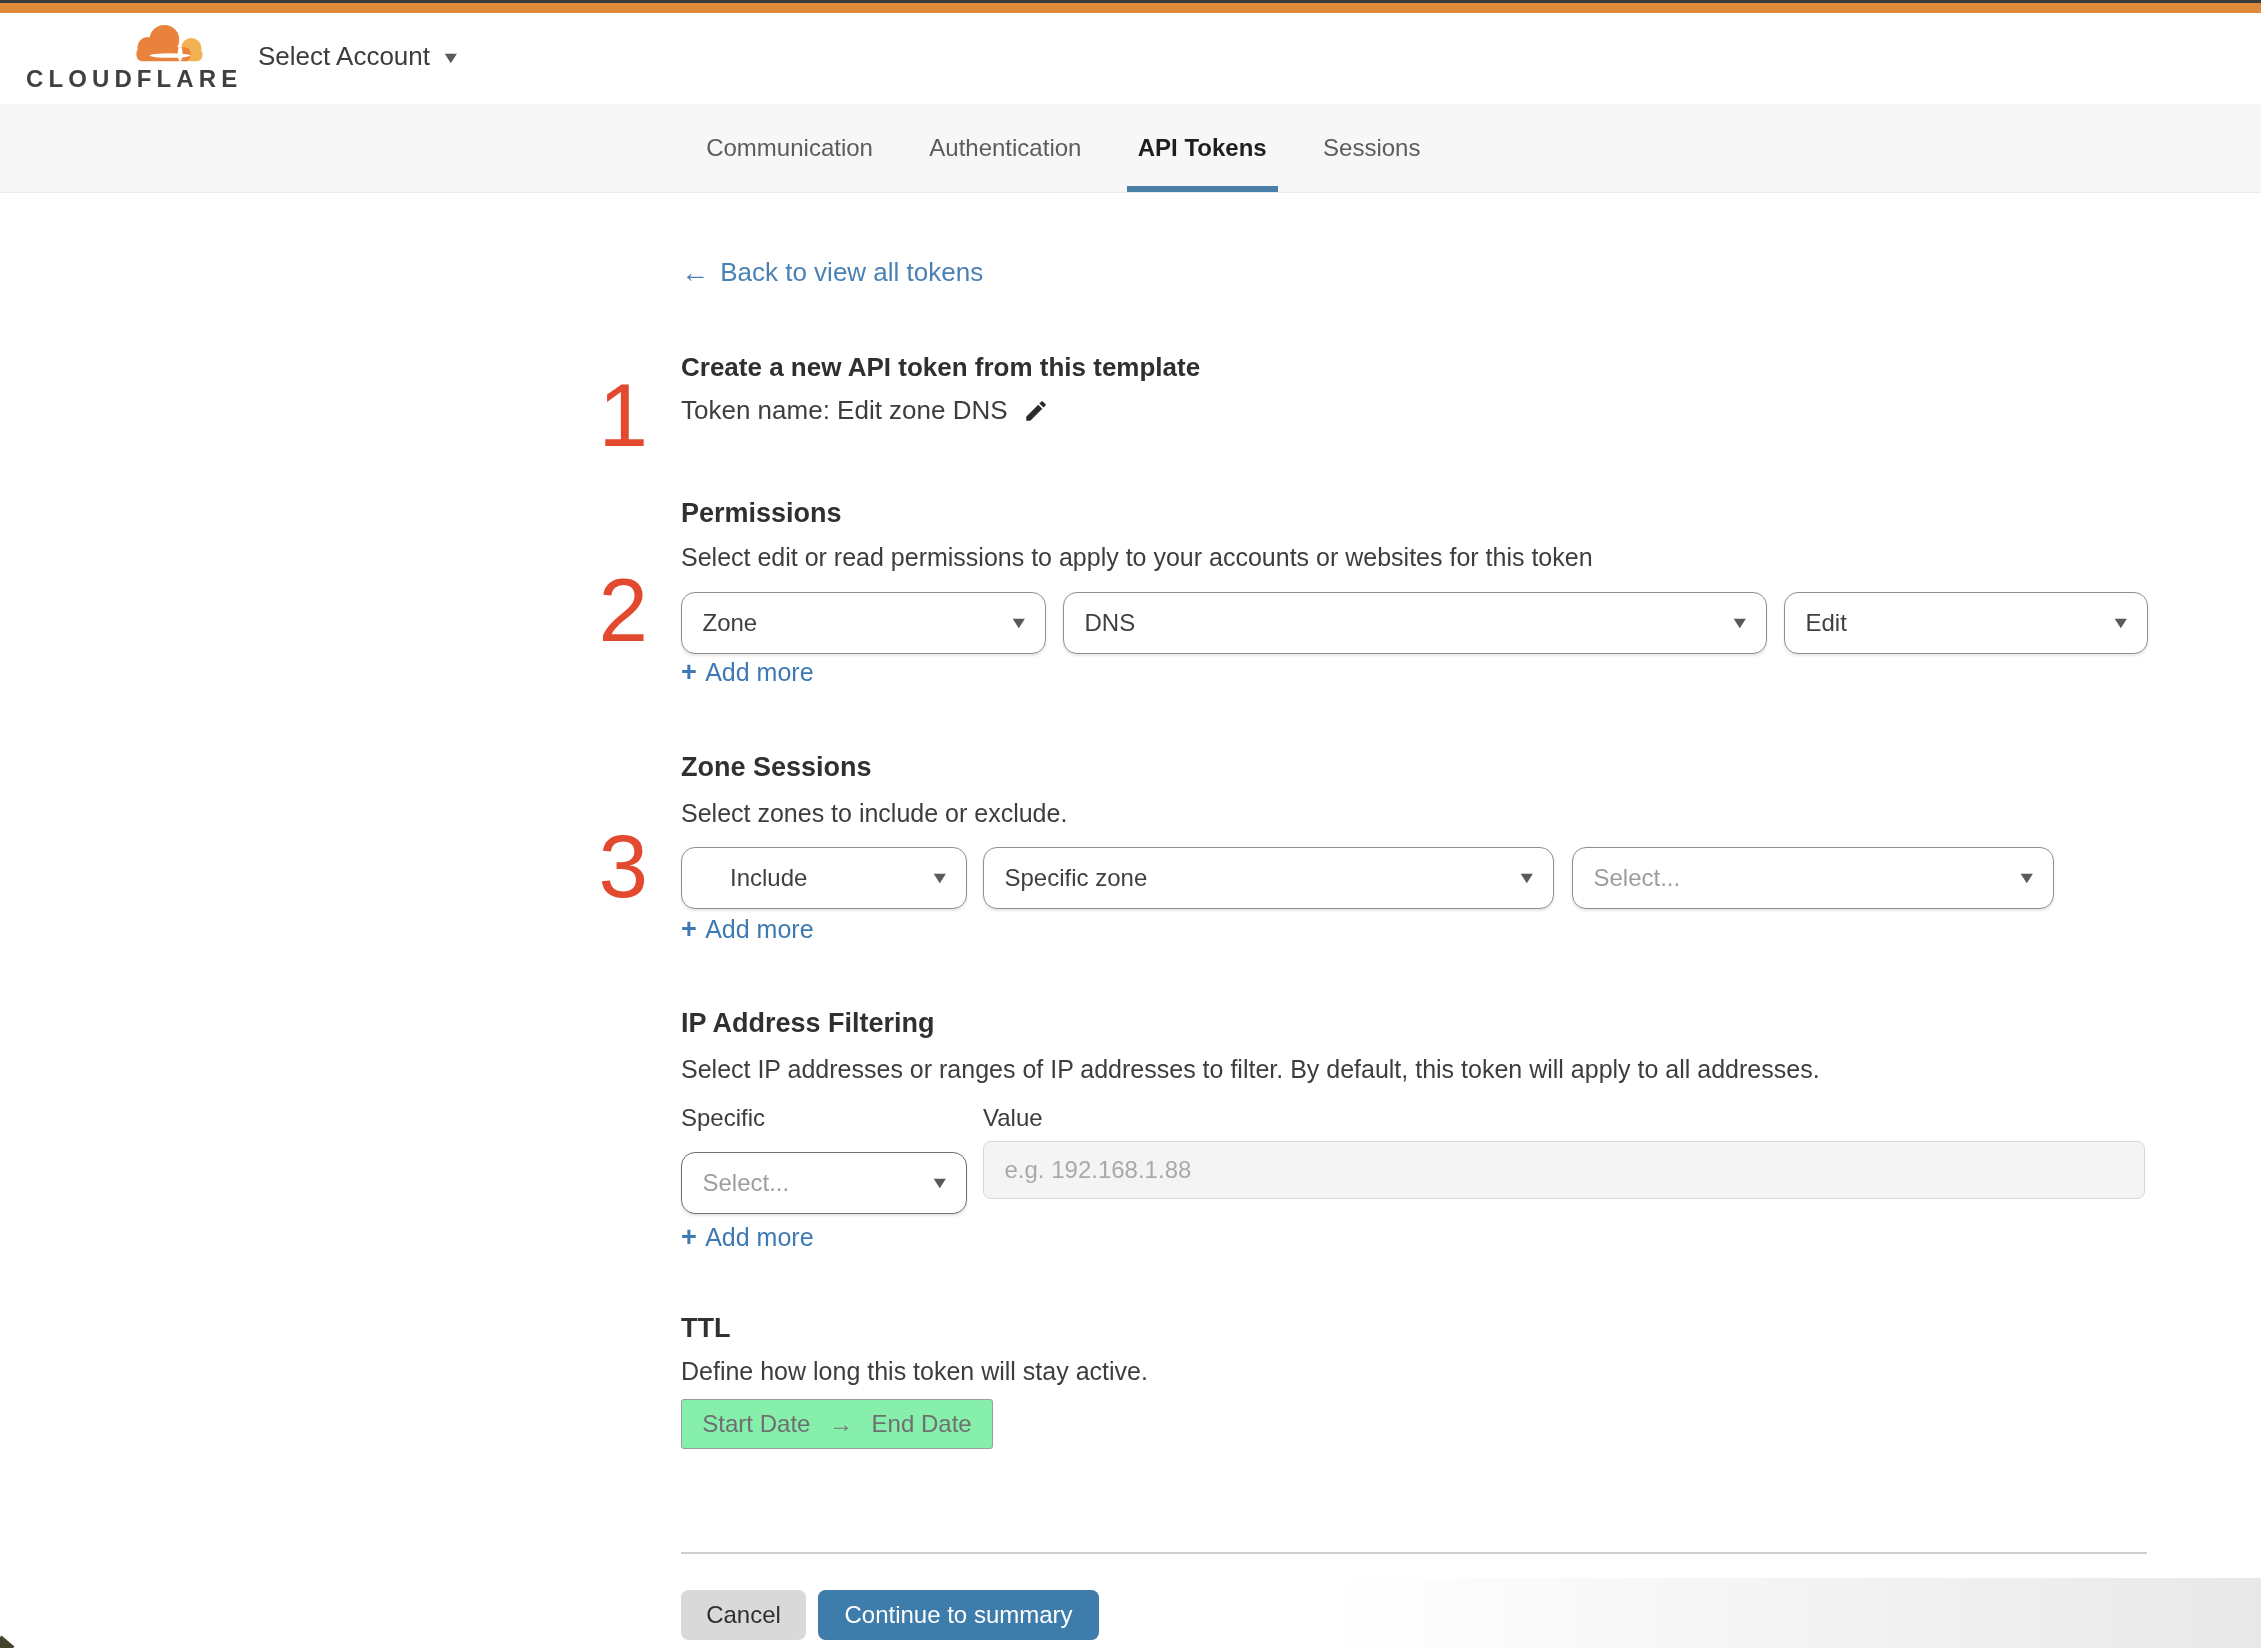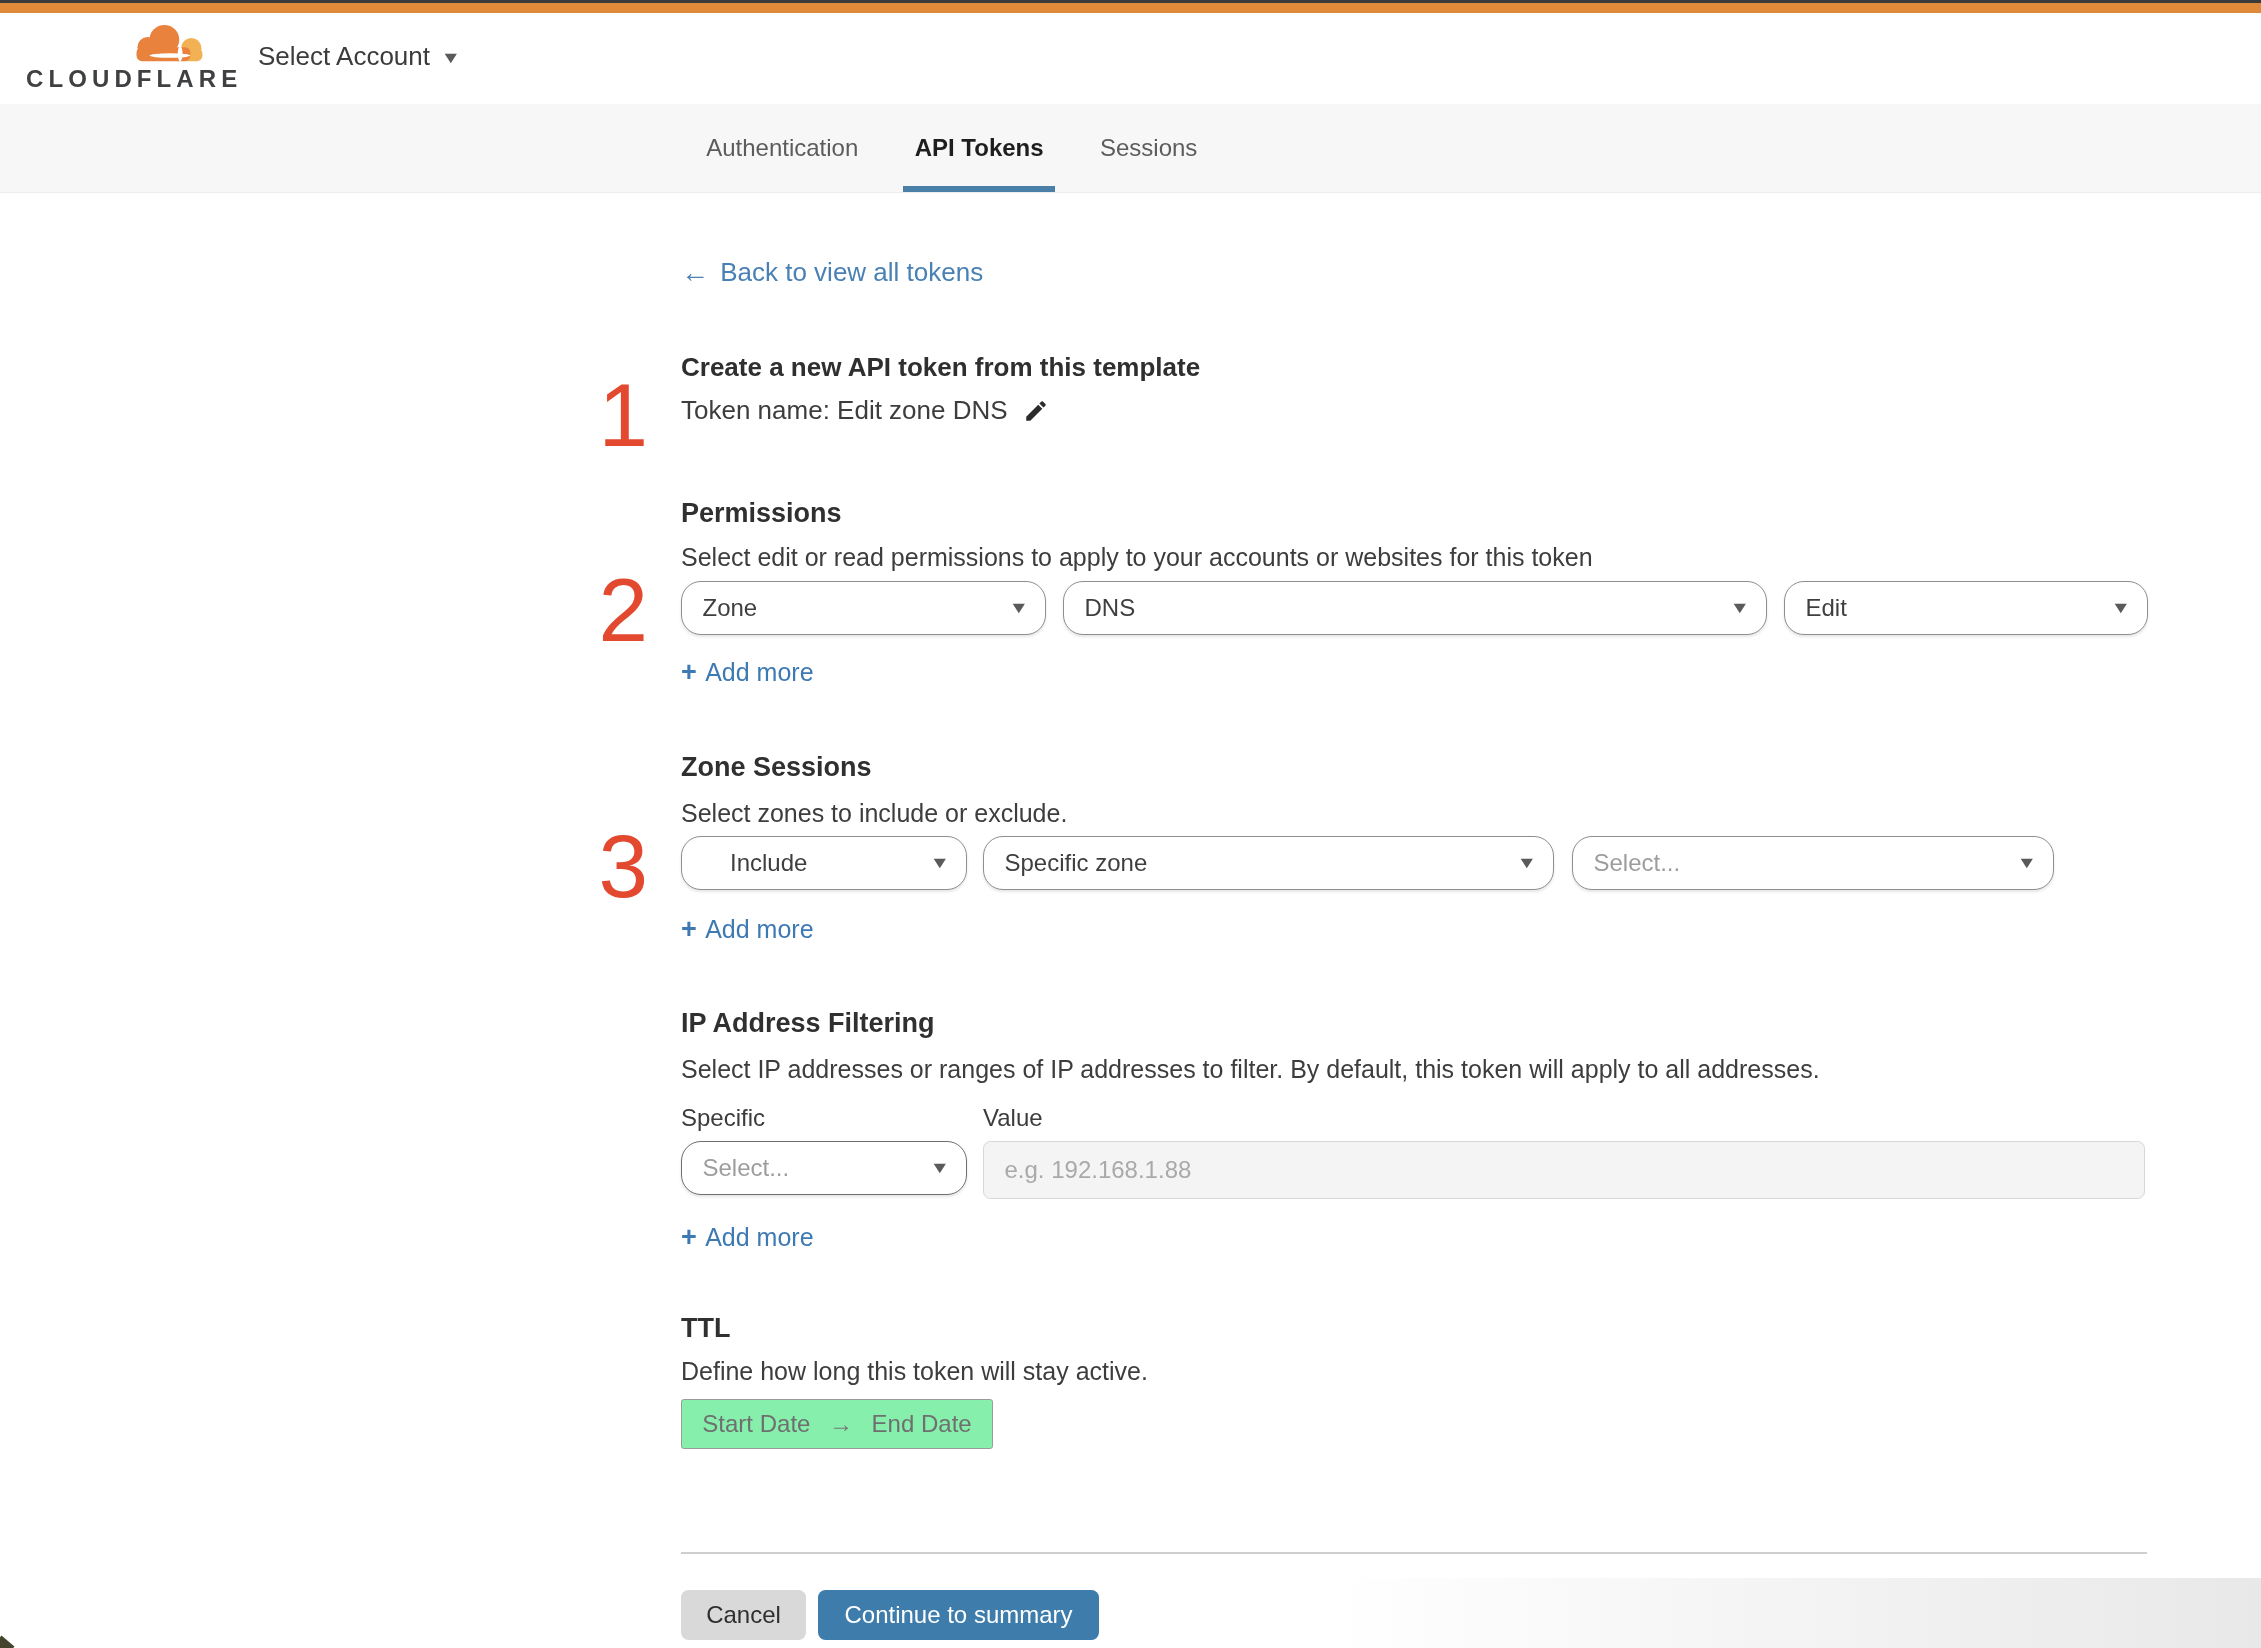--- a/index.html
+++ b/index.html
@@ -35,24 +35,24 @@
   .back-link { top:63px; left:0; display:flex; align-items:center; gap:11.2px;
                color:#4A81B5; font-size:26px; cursor:pointer; }
   .back-arrow { font-size:28px; line-height:1; }
   .create-title { top:158px; left:0; font-size:26px; font-weight:700; color:#2f2f2f; }
   .token-row { top:201px; left:0; display:flex; align-items:center; gap:15px; font-size:26px; }
   .pencil-btn { display:flex; align-items:center; cursor:pointer; }
   
   .step-num { position:absolute; left:559px; width:89px; text-align:right;
               font-size:89px; line-height:89px; color:#E2492F; }
   
-  .select { position:absolute; height:54px; border:0.9px solid #8f8f8f; border-radius:20px;
+  .select { position:absolute; height:62px; border:0.9px solid #8f8f8f; border-radius:14px;
             background:#fff; display:flex; align-items:center; justify-content:space-between;
             padding:0 18.6px 0 20.5px; font-size:24px; color:#3f3f3f; cursor:pointer;
-            box-shadow:0 1.9px 2.8px rgba(0,0,0,0.10); }
+            box-shadow:0 1.9px 2.8px rgba(0,0,0,0.10);margin-top:11px; }
   .select-caret { font-size:16px; color:#5a5a5a; transform:scaleX(1.3); flex:none; margin-left:11.2px; }
   .select.placeholder .sel-val { color:#9d9d9d; }
   .add-more { left:0; display:flex; align-items:center; gap:8.4px; color:#3D79B3;
               font-size:25px; cursor:pointer; }
   .plus-icon { font-size:27px; font-weight:700; line-height:1; }
   .field-label { font-size:24px; color:#3c3c3c; }
   .text-input { position:absolute; height:58px; border:0.9px solid #d6d6d6; border-radius:7.5px;
                 background:#f4f4f4; padding:0 20.5px; font-size:24px; color:#444;
                 font-family:"Liberation Sans", sans-serif; }
   .text-input::placeholder { color:#a9a9a9; }
@@ -95,20 +95,21 @@
     </span>
     <div class="logo-text">CLOUDFLARE</div>
   </div>
   <div class="account-select">
     <span>Select Account</span>
     <span class="account-caret">▼</span>
   </div>
 </div>
 
 <div class="tabbar">
+  <div class="tab">Communication</div>
   <div class="tab">Authentication</div>
   <div class="tab active">API Tokens</div>
   <div class="tab">Sessions</div>
 </div>
 
 <div class="step-num" style="top:371px;">1</div>
 <div class="step-num" style="top:566px;">2</div>
 <div class="step-num" style="top:822px;">3</div>
 
 <div class="content">

